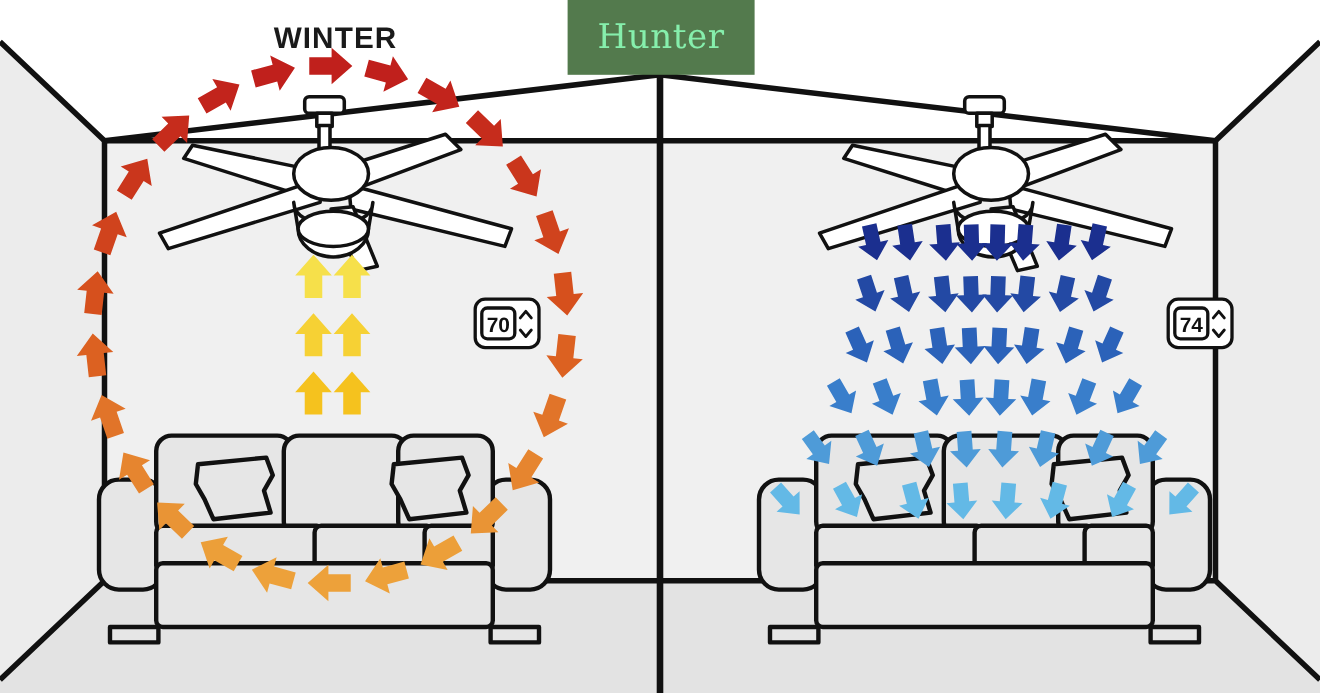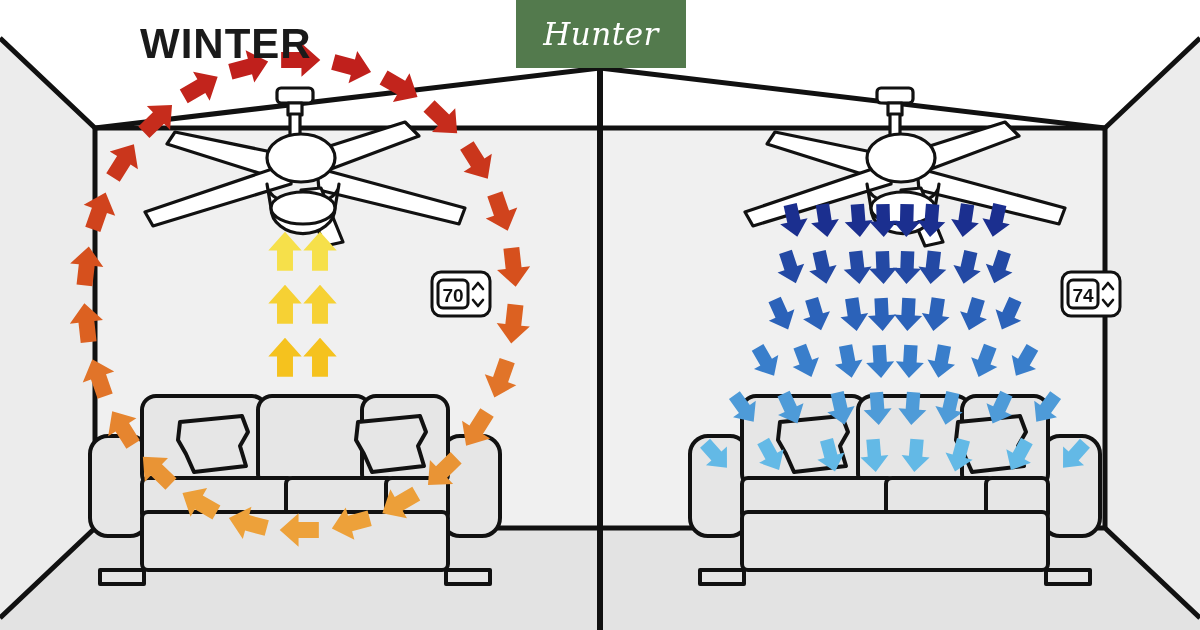--- a/index.html
+++ b/index.html
@@ -1,30 +1,30 @@
 <!DOCTYPE html>
 <html><head>
 <meta charset="utf-8">
 <style>
   html,body{margin:0;padding:0;background:#ffffff;}
   body{width:1200px;height:630px;overflow:hidden;font-family:"Liberation Sans",sans-serif;}
   #stage{position:relative;width:1200px;height:630px;background:#ffffff;}
   #scene{position:absolute;inset:0;}
   .season-title{
-    position:absolute;top:20px;font-size:42px;font-weight:bold;color:#1a1a1a;
-    letter-spacing:1px;font-family:"Liberation Sans",sans-serif;
+    position:absolute;top:20px;font-size:27px;font-weight:bold;color:#1a1a1a;
+    letter-spacing:1px;font-family:"Liberation Sans",sans-serif;text-align:center;
   }
   #title-winter{left:140px;width:330px;}
   #title-summer{left:740px;width:330px;}
   #logo-box{
     position:absolute;left:516px;top:0;width:170px;height:68px;
     background:#537a4d;display:flex;align-items:center;justify-content:center;
   }
   #logo-text{
-    font-family:"DejaVu Serif",serif;font-style:italic;color:#ffffff;
+    font-family:"DejaVu Serif",serif;color:#86efac;
     font-size:31px;letter-spacing:.5px;
   }
 </style>
 </head>
 <body>
 
 <div id="stage">
 
   <svg id="scene" viewBox="0 0 1200 630" xmlns="http://www.w3.org/2000/svg">
     <defs>

